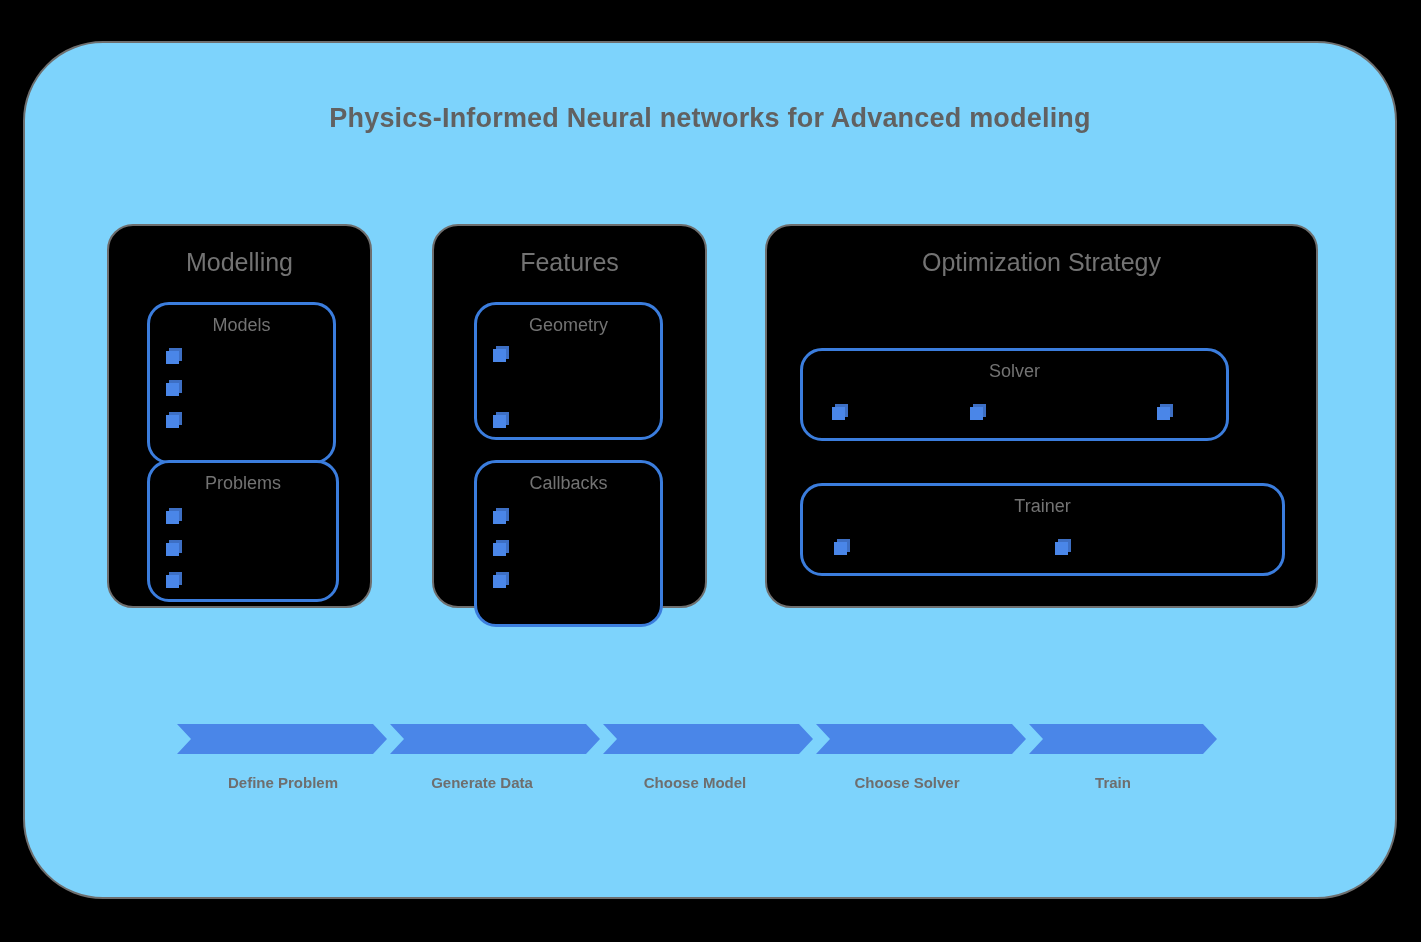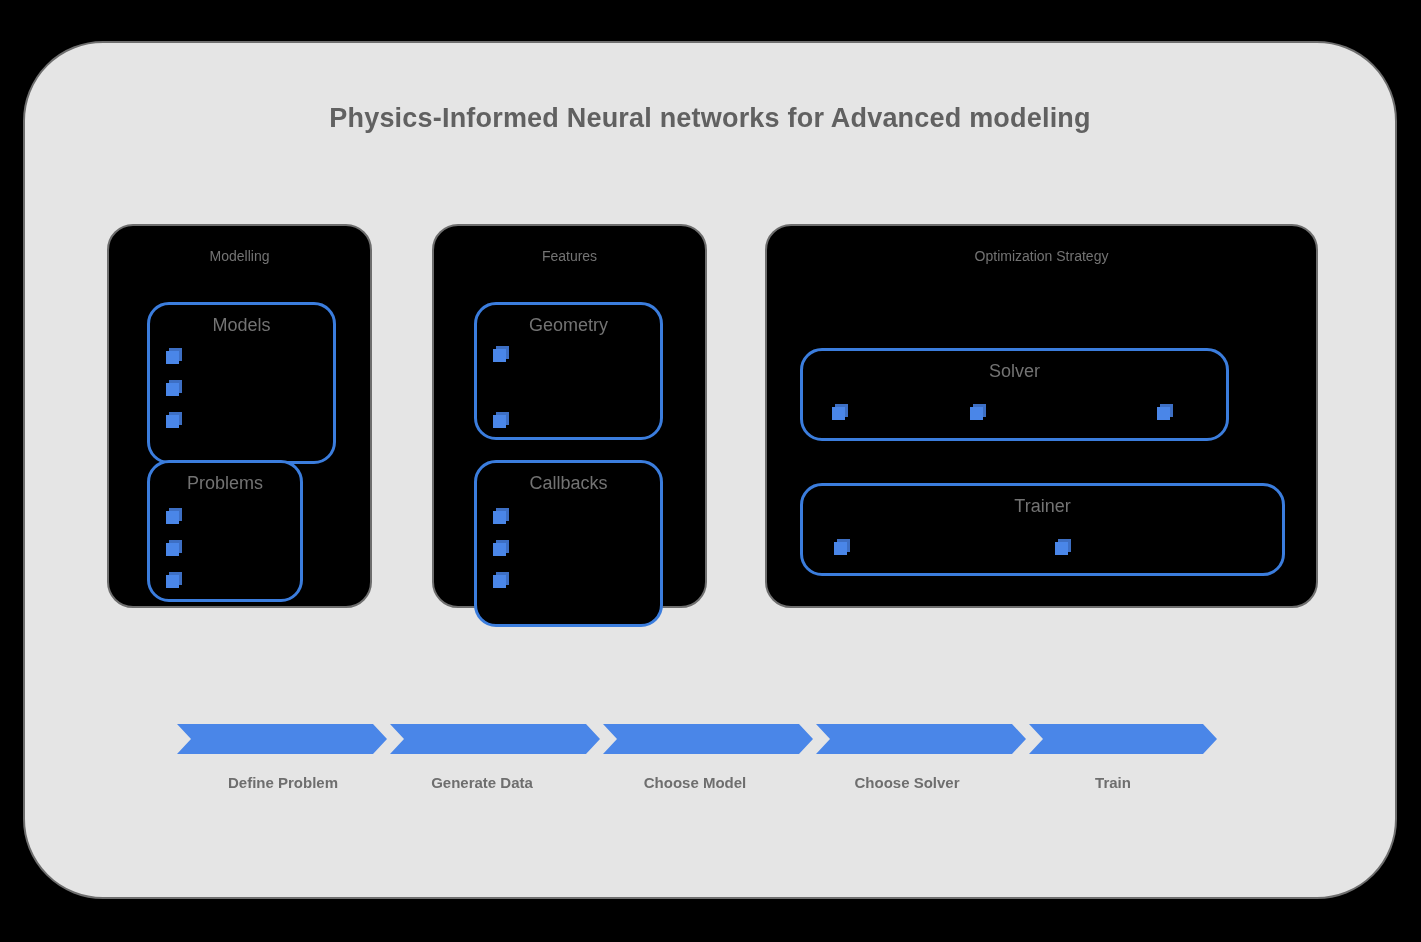--- a/index.html
+++ b/index.html
@@ -18,21 +18,21 @@
   
   #outer-frame {
     position: absolute;
     left: 23px;
     top: 41px;
     width: 1374px;
     height: 858px;
     box-sizing: border-box;
     border: 2px solid #6e6e6e;
     border-radius: 80px;
-    background: #e5e5e5;
+    background: #7dd3fc;
   }
 
   
   #main-title {
     position: absolute;
     left: 0;
     top: 60px;
     width: 100%;
     text-align: center;
     font-size: 27px;
@@ -48,21 +48,21 @@
     border: 2px solid #6e6e6e;
     border-radius: 26px;
     background: #000000;
   }
   .section-title {
     position: absolute;
     left: 0;
     top: 22px;
     width: 100%;
     text-align: center;
-    font-size: 14px;
+    font-size: 25px;
     color: #737373;
   }
 
   #section-modelling { left: 105px; top: 222px; width: 265px; height: 384px; }
   #section-features  { left: 430px; top: 222px; width: 275px; height: 384px; }
   #section-optimization { left: 763px; top: 222px; width: 553px; height: 384px; }
 
   
   .sub-box {
     position: absolute;
@@ -75,21 +75,21 @@
     position: absolute;
     left: 0;
     top: 10px;
     width: 100%;
     text-align: center;
     font-size: 18px;
     color: #737373;
   }
 
   #box-models    { left: 145px; top: 300px; width: 189px; height: 162px; }
-  #box-problems  { left: 145px; top: 458px; width: 156px; height: 142px; }
+  #box-problems  { left: 145px; top: 458px; width: 192px; height: 142px; }
   #box-geometry  { left: 472px; top: 300px; width: 189px; height: 138px; padding-left: 12px; }
   #box-callbacks { left: 472px; top: 458px; width: 189px; height: 167px; }
   #box-solver    { left: 798px; top: 322px; width: 429px; height: 93px; margin-top: 24px; }
   #box-trainer   { left: 798px; top: 481px; width: 485px; height: 93px; }
 
   
   .cube {
     position: absolute;
     width: 13px;
     height: 13px;

